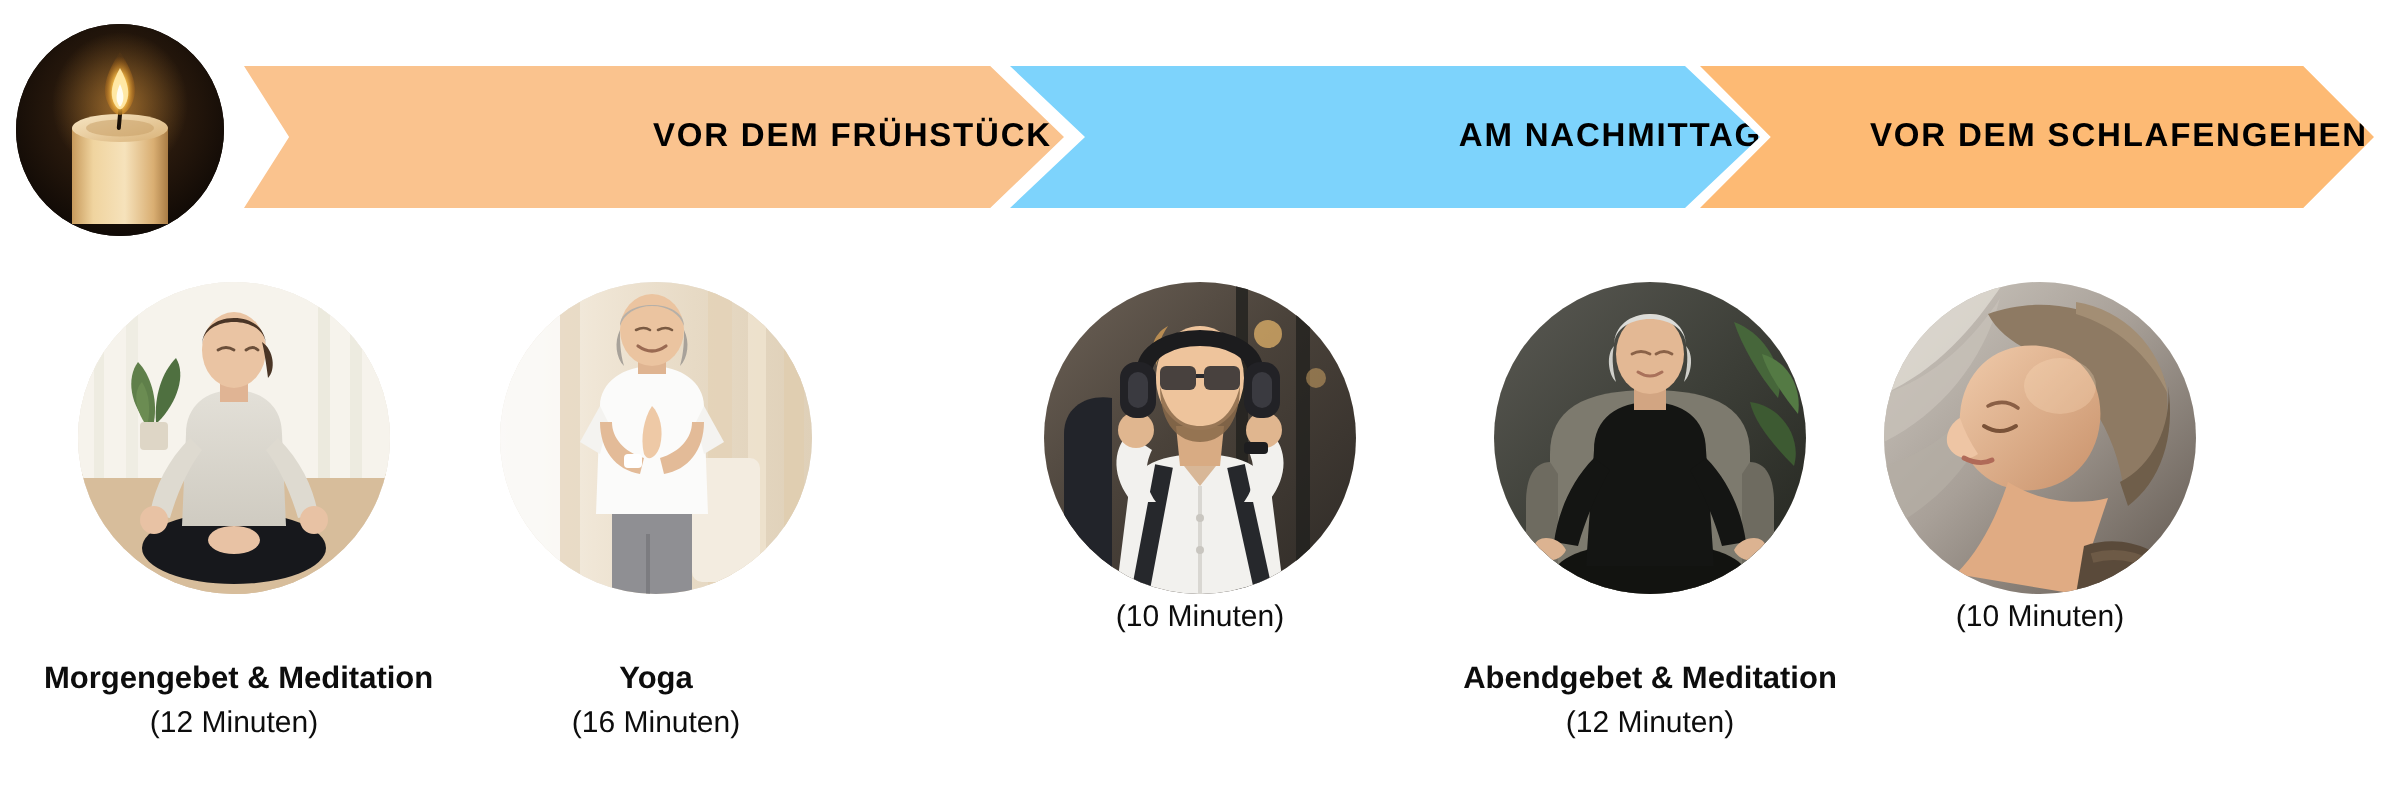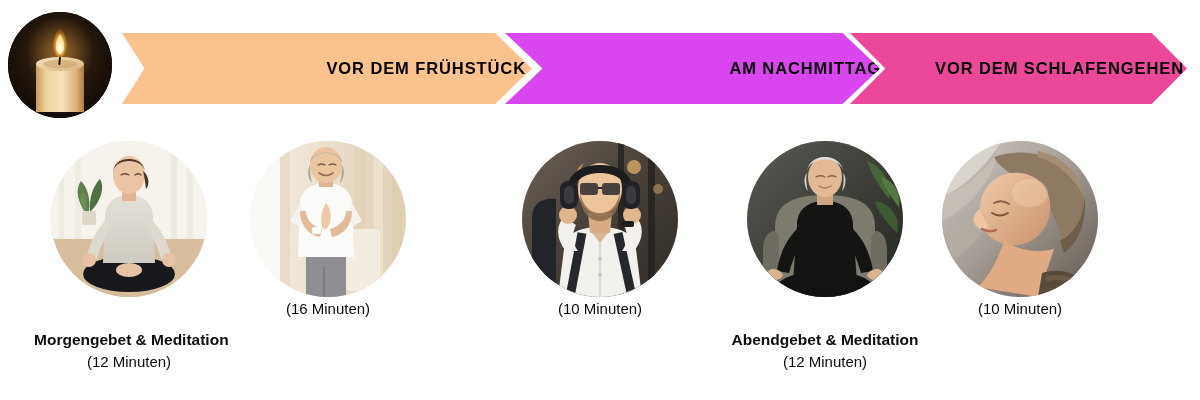--- a/index.html
+++ b/index.html
@@ -48,28 +48,28 @@
   .chevron-1 {
     left: 0;
     width: 410px;
     background: #fac38e;
     -webkit-clip-path: polygon(0 0, 91% 0, 100% 50%, 91% 100%, 0 100%, 5.5% 50%);
     clip-path: polygon(0 0, 91% 0, 100% 50%, 91% 100%, 0 100%, 5.5% 50%);
   }
   .chevron-2 {
     left: 383px;
     width: 375px;
-    background: #d946ef;
+    background: #7dd3fc;
     -webkit-clip-path: polygon(0 0, 90% 0, 100% 50%, 90% 100%, 0 100%, 10% 50%);
     clip-path: polygon(0 0, 90% 0, 100% 50%, 90% 100%, 0 100%, 10% 50%);
   }
   .chevron-3 {
     left: 728px;
     width: 337px;
-    background: #ec4899;
+    background: #fdba74;
     -webkit-clip-path: polygon(0 0, 89.5% 0, 100% 50%, 89.5% 100%, 0 100%, 10.5% 50%);
     clip-path: polygon(0 0, 89.5% 0, 100% 50%, 89.5% 100%, 0 100%, 10.5% 50%);
   }
   .chevron-label {
     font-size: 16.5px;
     font-weight: bold;
     letter-spacing: 0.9px;
     color: #000000;
     white-space: nowrap;
     text-align: center;
@@ -106,21 +106,21 @@
   }
   .activity-duration {
     margin-top: 3px;
     font-size: 15px;
     font-weight: normal;
     color: #0d0d0d;
     line-height: 1.22;
     white-space: nowrap;
   }
 
-  .act-0 { left: 34px; }
+  .act-0 { left: 22px; }
   .act-1 { left: 233px; }
   .act-2 { left: 505px; }
   .act-3 { left: 730px; }
   .act-4 { left: 925px; }
 </style>
 </head>
 <body>
 
 <div class="candle-badge">
   <svg viewBox="0 0 104 106">
@@ -267,20 +267,21 @@
       <rect x="69" y="34" width="14" height="12" fill="#dfb491"></rect>
       <ellipse cx="76" cy="24" rx="16" ry="18" fill="#ebc4a0"></ellipse>
       <path d="M60 22 C60 8 92 8 92 22 C90 16 84 12 76 12 C68 12 62 16 60 22 Z" fill="#b6b0a8"></path>
       <path d="M60 24 C57 30 58 38 62 42 C60 35 60 29 60 24 Z" fill="#a8a29a"></path>
       <path d="M92 24 C95 30 94 38 90 42 C92 35 92 29 92 24 Z" fill="#a8a29a"></path>
       <path d="M68 24 q4 -2 7 0" stroke="#7a5a42" stroke-width="1.3" fill="none" stroke-linecap="round"></path>
       <path d="M79 24 q4 -2 7 0" stroke="#7a5a42" stroke-width="1.3" fill="none" stroke-linecap="round"></path>
       <path d="M69 32 q7 5 14 0" stroke="#9a6a52" stroke-width="1.6" fill="none" stroke-linecap="round"></path>
     </svg>
   </div>
+  <div class="activity-title">Yoga</div>
   <div class="activity-duration">(16 Minuten)</div>
 </div>
 
 <div class="activity act-2">
   <div class="photo">
     <svg viewBox="0 0 156 156">
       <defs>
         <linearGradient id="a2bg" x1="0%" y1="0%" x2="100%" y2="100%">
           <stop offset="0%" stop-color="#6d6257"></stop>
           <stop offset="45%" stop-color="#4a423a"></stop>

